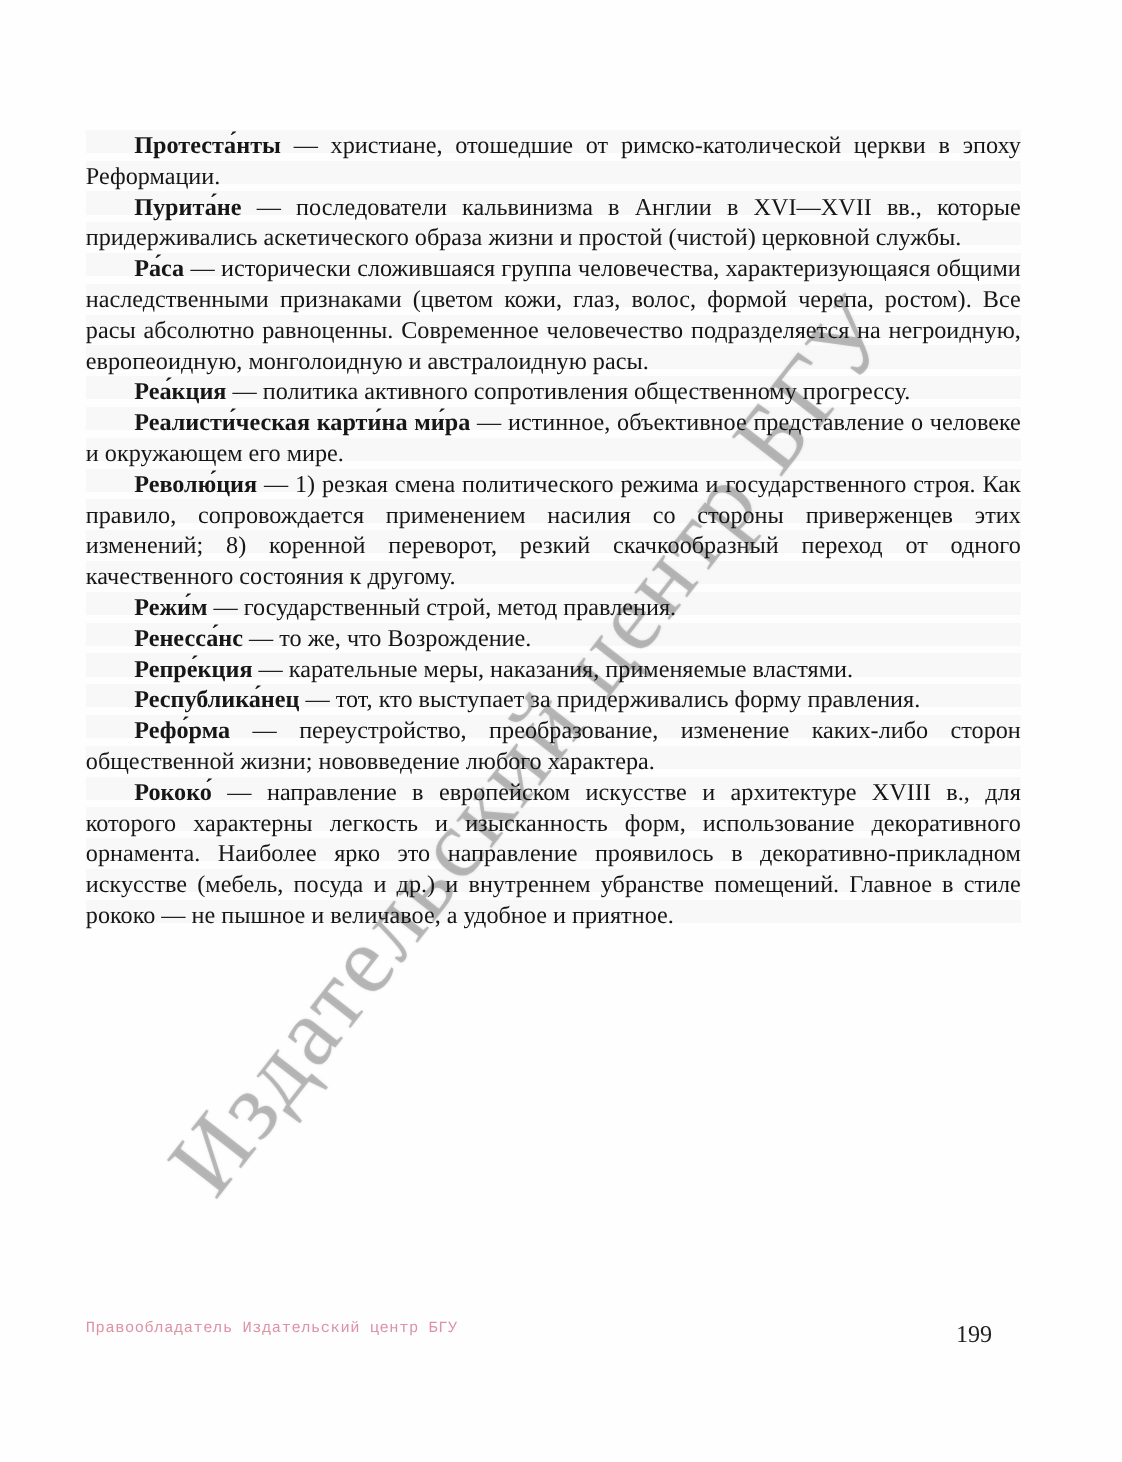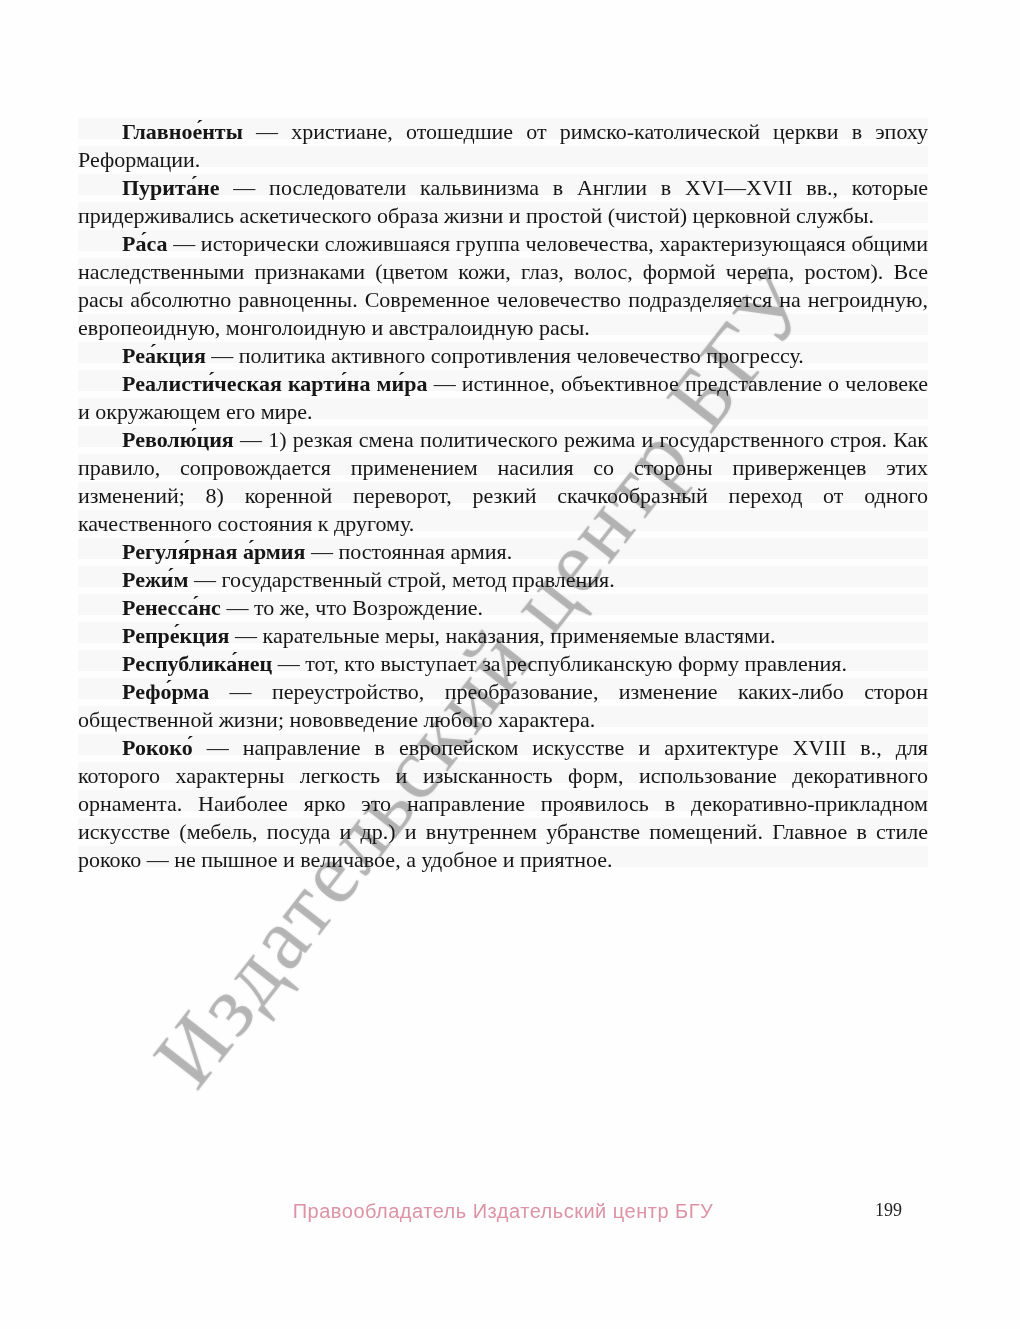--- a/index.html
+++ b/index.html
@@ -58,54 +58,52 @@
   
   .footer {
     position: absolute;
     left: 78px;
     top: 1200px;
     width: 850px;
     height: 30px;
     z-index: 2;
   }
   .footer-text {
-    text-align: center;
-    font-family: Liberation Sans, sans-serif;
-    font-size: 20px;
+    font-family: Liberation Mono, monospace;
+    font-size: 14px;
     letter-spacing: 0.5px;
     color: #dd92a5;
   }
   .page-number {
     position: absolute;
     right: 26px;
     top: 0;
     font-family: "Liberation Serif", serif;
-    font-size: 18px;
+    font-size: 22px;
     color: #222222;
   }
 </style>
 </head>
 <body>
 
 <div class="page">
 
   <div class="watermark">Издательский центр БГУ</div>
 
   <div class="textblock">
-    <p class="entry"><b class="term">Главное́нты</b><span> — </span><span>христиане, отошедшие от римско-католической церкви в эпоху Реформации.</span></p>
+    <p class="entry"><b class="term">Протеста́нты</b><span> — </span><span>христиане, отошедшие от римско-католической церкви в эпоху Реформации.</span></p>
     <p class="entry"><b class="term">Пурита́не</b><span> — </span><span>последователи кальвинизма в Англии в XVI—XVII вв., которые придерживались аскетического образа жизни и простой (чистой) церковной службы.</span></p>
     <p class="entry"><b class="term">Ра́са</b><span> — </span><span>исторически сложившаяся группа человечества, характеризующаяся общими наследственными признаками (цветом кожи, глаз, волос, формой черепа, ростом). Все расы абсолютно равноценны. Современное человечество подразделяется на негроидную, европеоидную, монголоидную и австралоидную расы.</span></p>
-    <p class="entry"><b class="term">Реа́кция</b><span> — </span><span>политика активного сопротивления человечество прогрессу.</span></p>
+    <p class="entry"><b class="term">Реа́кция</b><span> — </span><span>политика активного сопротивления общественному прогрессу.</span></p>
     <p class="entry"><b class="term">Реалисти́ческая карти́на ми́ра</b><span> — </span><span>истинное, объективное представление о человеке и окружающем его мире.</span></p>
     <p class="entry"><b class="term">Револю́ция</b><span> — </span><span>1) резкая смена политического режима и государственного строя. Как правило, сопровождается применением насилия со стороны приверженцев этих изменений; 8) коренной переворот, резкий скачкообразный переход от одного качественного состояния к другому.</span></p>
-    <p class="entry"><b class="term">Регуля́рная а́рмия</b><span> — </span><span>постоянная армия.</span></p>
     <p class="entry"><b class="term">Режи́м</b><span> — </span><span>государственный строй, метод правления.</span></p>
     <p class="entry"><b class="term">Ренесса́нс</b><span> — </span><span>то же, что Возрождение.</span></p>
     <p class="entry"><b class="term">Репре́кция</b><span> — </span><span>карательные меры, наказания, применяемые властями.</span></p>
-    <p class="entry"><b class="term">Республика́нец</b><span> — </span><span>тот, кто выступает за республиканскую форму правления.</span></p>
+    <p class="entry"><b class="term">Республика́нец</b><span> — </span><span>тот, кто выступает за придерживались форму правления.</span></p>
     <p class="entry"><b class="term">Рефо́рма</b><span> — </span><span>переустройство, преобразование, изменение каких-либо сторон общественной жизни; нововведение любого характера.</span></p>
     <p class="entry"><b class="term">Рококо́</b><span> — </span><span>направление в европейском искусстве и архитектуре XVIII в., для которого характерны легкость и изысканность форм, использование декоративного орнамента. Наиболее ярко это направление проявилось в декоративно-прикладном искусстве (мебель, посуда и др.) и внутреннем убранстве помещений. Главное в стиле рококо — не пышное и величавое, а удобное и приятное.</span></p>
   </div>
 
   <div class="footer">
     <div class="footer-text">Правообладатель Издательский центр БГУ</div>
     <div class="page-number">199</div>
   </div>
 
 </div>

